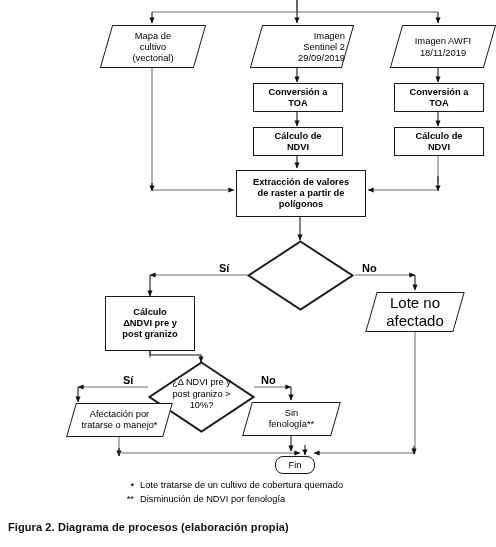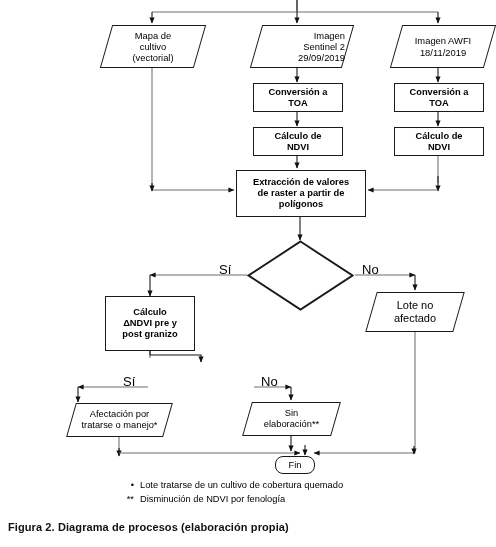--- a/index.html
+++ b/index.html
@@ -45,24 +45,25 @@
     position:absolute;left:0;top:0;right:0;bottom:0;
     border:1.6px solid #1a1a1a;
     background:#ffffff;
     transform:skewX(-16deg);
     z-index:-1;
   }
   .para .txt{position:relative;z-index:1;}
 
   .edgelabel{
     position:absolute;
-    font-size:13px;
+    font-size:11px;
     color:#000;
     z-index:4;
     white-space:nowrap;
+    font-weight:bold;
   }
 
   .notes{
     position:absolute;
     left:118px;top:478px;
     font-size:9.3px;
     line-height:1.55;
     color:#000;
     z-index:5;
   }
@@ -194,40 +195,48 @@
 
   <div class="edgelabel" style="left:219px;top:262px;">Sí</div>
   <div class="edgelabel" style="left:362px;top:262px;">No</div>
 
   <div class="node proc" style="left:105px;top:296px;width:90px;height:55px;font-size:9.3px;border-width:1.8px;">
     <span class="txt" style="white-space:pre-line;">Cálculo
 ΔNDVI pre y
 post granizo</span>
   </div>
 
-  <div class="node para" style="left:371px;top:292px;width:88px;height:40px;font-size:11px;">
+  <div class="node para" style="left:371px;top:292px;width:88px;height:40px;font-size:15px;">
     <span class="skewbox"></span>
     <span class="txt" style="white-space:pre-line;">Lote no
 afectado</span>
   </div>
 
+  <div style="position:absolute;left:148px;top:361px;width:107px;height:72px;z-index:3;">
+    <svg viewBox="0 0 107 72" width="107" height="72" style="position:absolute;left:0;top:0;">
+      <polygon points="53.5,1.5 105.5,36 53.5,70.5 1.5,36" fill="#ffffff" stroke="#1a1a1a" stroke-width="1.9"></polygon>
+    </svg>
+    <div style="position:absolute;left:2px;top:16px;width:103px;text-align:center;font-size:9.2px;line-height:1.25;white-space:pre-line;">¿Δ NDVI pre y
+post granizo &gt;
+10%?</div>
+  </div>
 
   <div class="edgelabel" style="left:123px;top:374px;">Sí</div>
   <div class="edgelabel" style="left:261px;top:374px;">No</div>
 
   <div class="node para" style="left:71px;top:403px;width:97px;height:34px;font-size:9.3px;">
     <span class="skewbox"></span>
     <span class="txt" style="white-space:pre-line;">Afectación por
 tratarse o manejo*</span>
   </div>
 
   <div class="node para" style="left:247px;top:402px;width:89px;height:34px;font-size:9.3px;">
     <span class="skewbox"></span>
     <span class="txt" style="white-space:pre-line;">Sin
-elaboración**</span>
+fenología**</span>
   </div>
 
   <div class="node term" style="left:275px;top:456px;width:40px;height:18px;font-size:9.3px;">
     <span class="txt">Fin</span>
   </div>
 
   <div class="notes">
     <div class="noteline">
       <span class="marker">•</span>
       <span>Lote tratarse de un cultivo de cobertura quemado</span>

